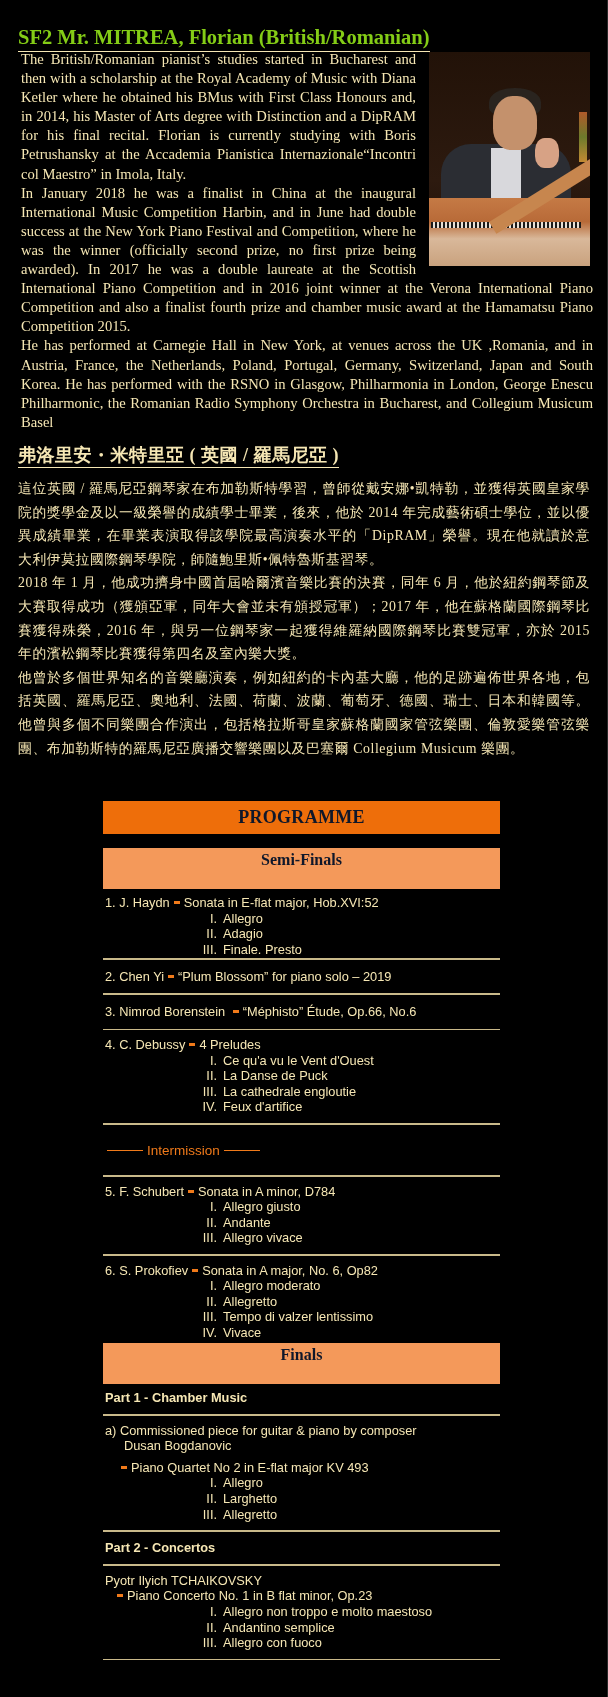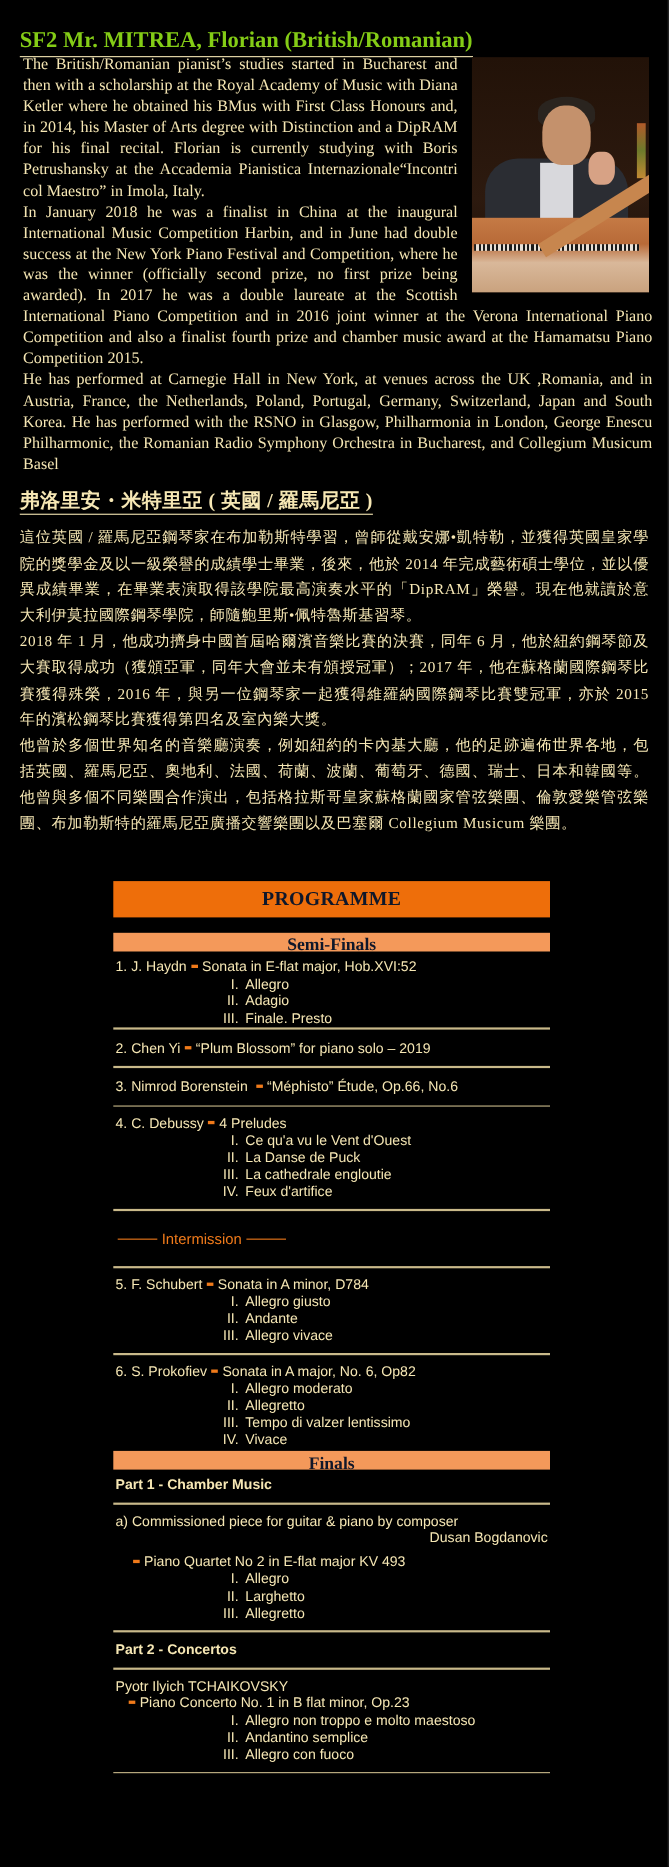--- a/index.html
+++ b/index.html
@@ -48,31 +48,31 @@
   }
   .zh-bio p { margin: 0; }
 
   .programme { position: absolute; left: 103px; top: 801px; width: 397px; }
   .bar {
     width: 397px; text-align: center; color: #0f172a; font-weight: bold;
     font-family: "Liberation Serif", "DejaVu Serif", serif;
     box-sizing: border-box;
   }
   .bar-main { height: 33px; line-height: 33px; background: #ee6e0a; font-size: 18px; letter-spacing: 0.3px; }
-  .bar-sub { height: 17px; line-height: 23px; background: #f4995a; font-size: 16px; }
+  .bar-sub { height: 41px; line-height: 23px; background: #f4995a; font-size: 16px; }
   .prog-list { font-family: "Liberation Sans", "DejaVu Sans", sans-serif; font-size: 12.8px; line-height: 15.6px; color: #f6e7b4; }
   .piece { padding: 4px 2px 4px 2px; }
   .sep { height: 1.5px; background: #c9b98a; margin: 0; }
   .dash { display: inline-block; width: 6px; height: 3px; background: #f07a1a; vertical-align: middle; margin: 0 4px 2px 4px; }
   .mov { display: flex; }
   .mov .num { width: 118px; text-align: right; padding-right: 6px; box-sizing: border-box; }
   .intermission { text-align: left; color: #f07a1a; font-size: 13.5px; padding: 18px 0 17px 0; }
   .intermission .rule { display: inline-block; width: 36px; height: 1px; background: #f07a1a; vertical-align: middle; margin: 0 4px; }
   .part-title { font-weight: bold; padding: 5px 2px 7px 2px; font-size: 12.8px; }
-  .indent1 { padding-left: 19px; text-align: right; }
+  .indent1 { padding-left: 19px; }
 </style>
 </head>
 <body>
 
 <div class="edge-line"></div>
 
 <h1 class="en-title serif">SF2 Mr. MITREA, Florian (British/Romanian)</h1>
 
 <div class="photo">
   <div class="bg"></div>

